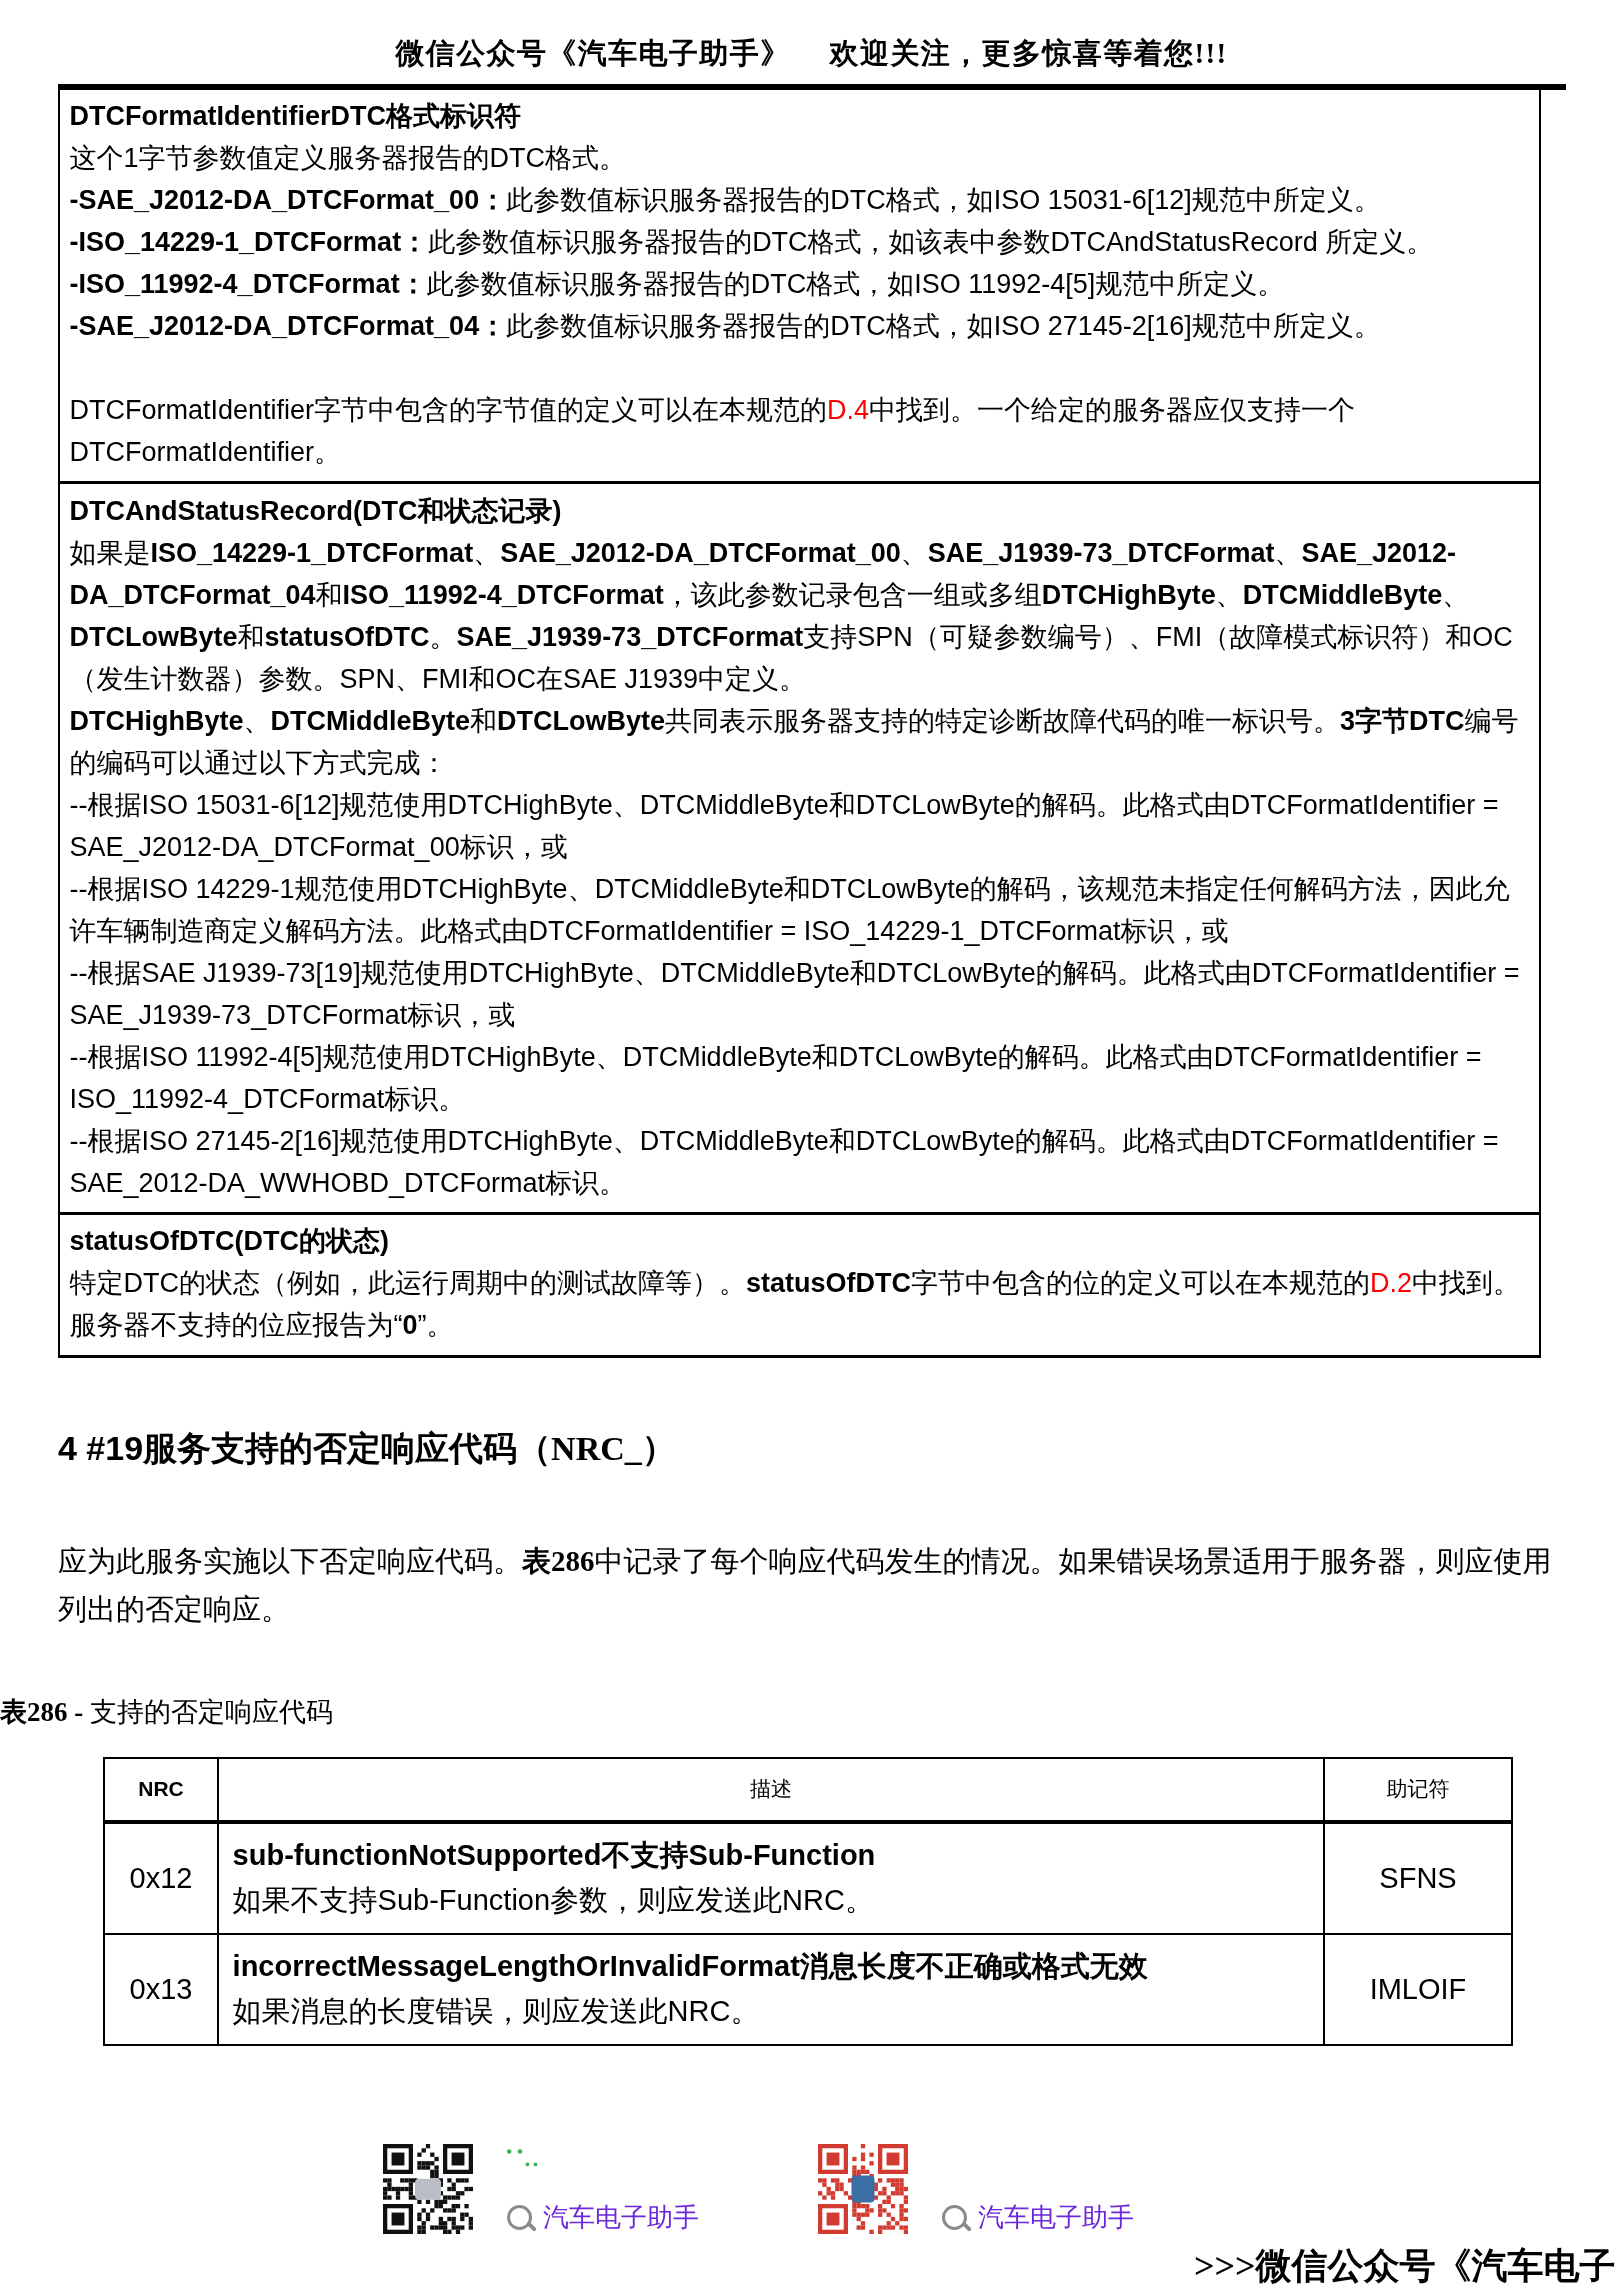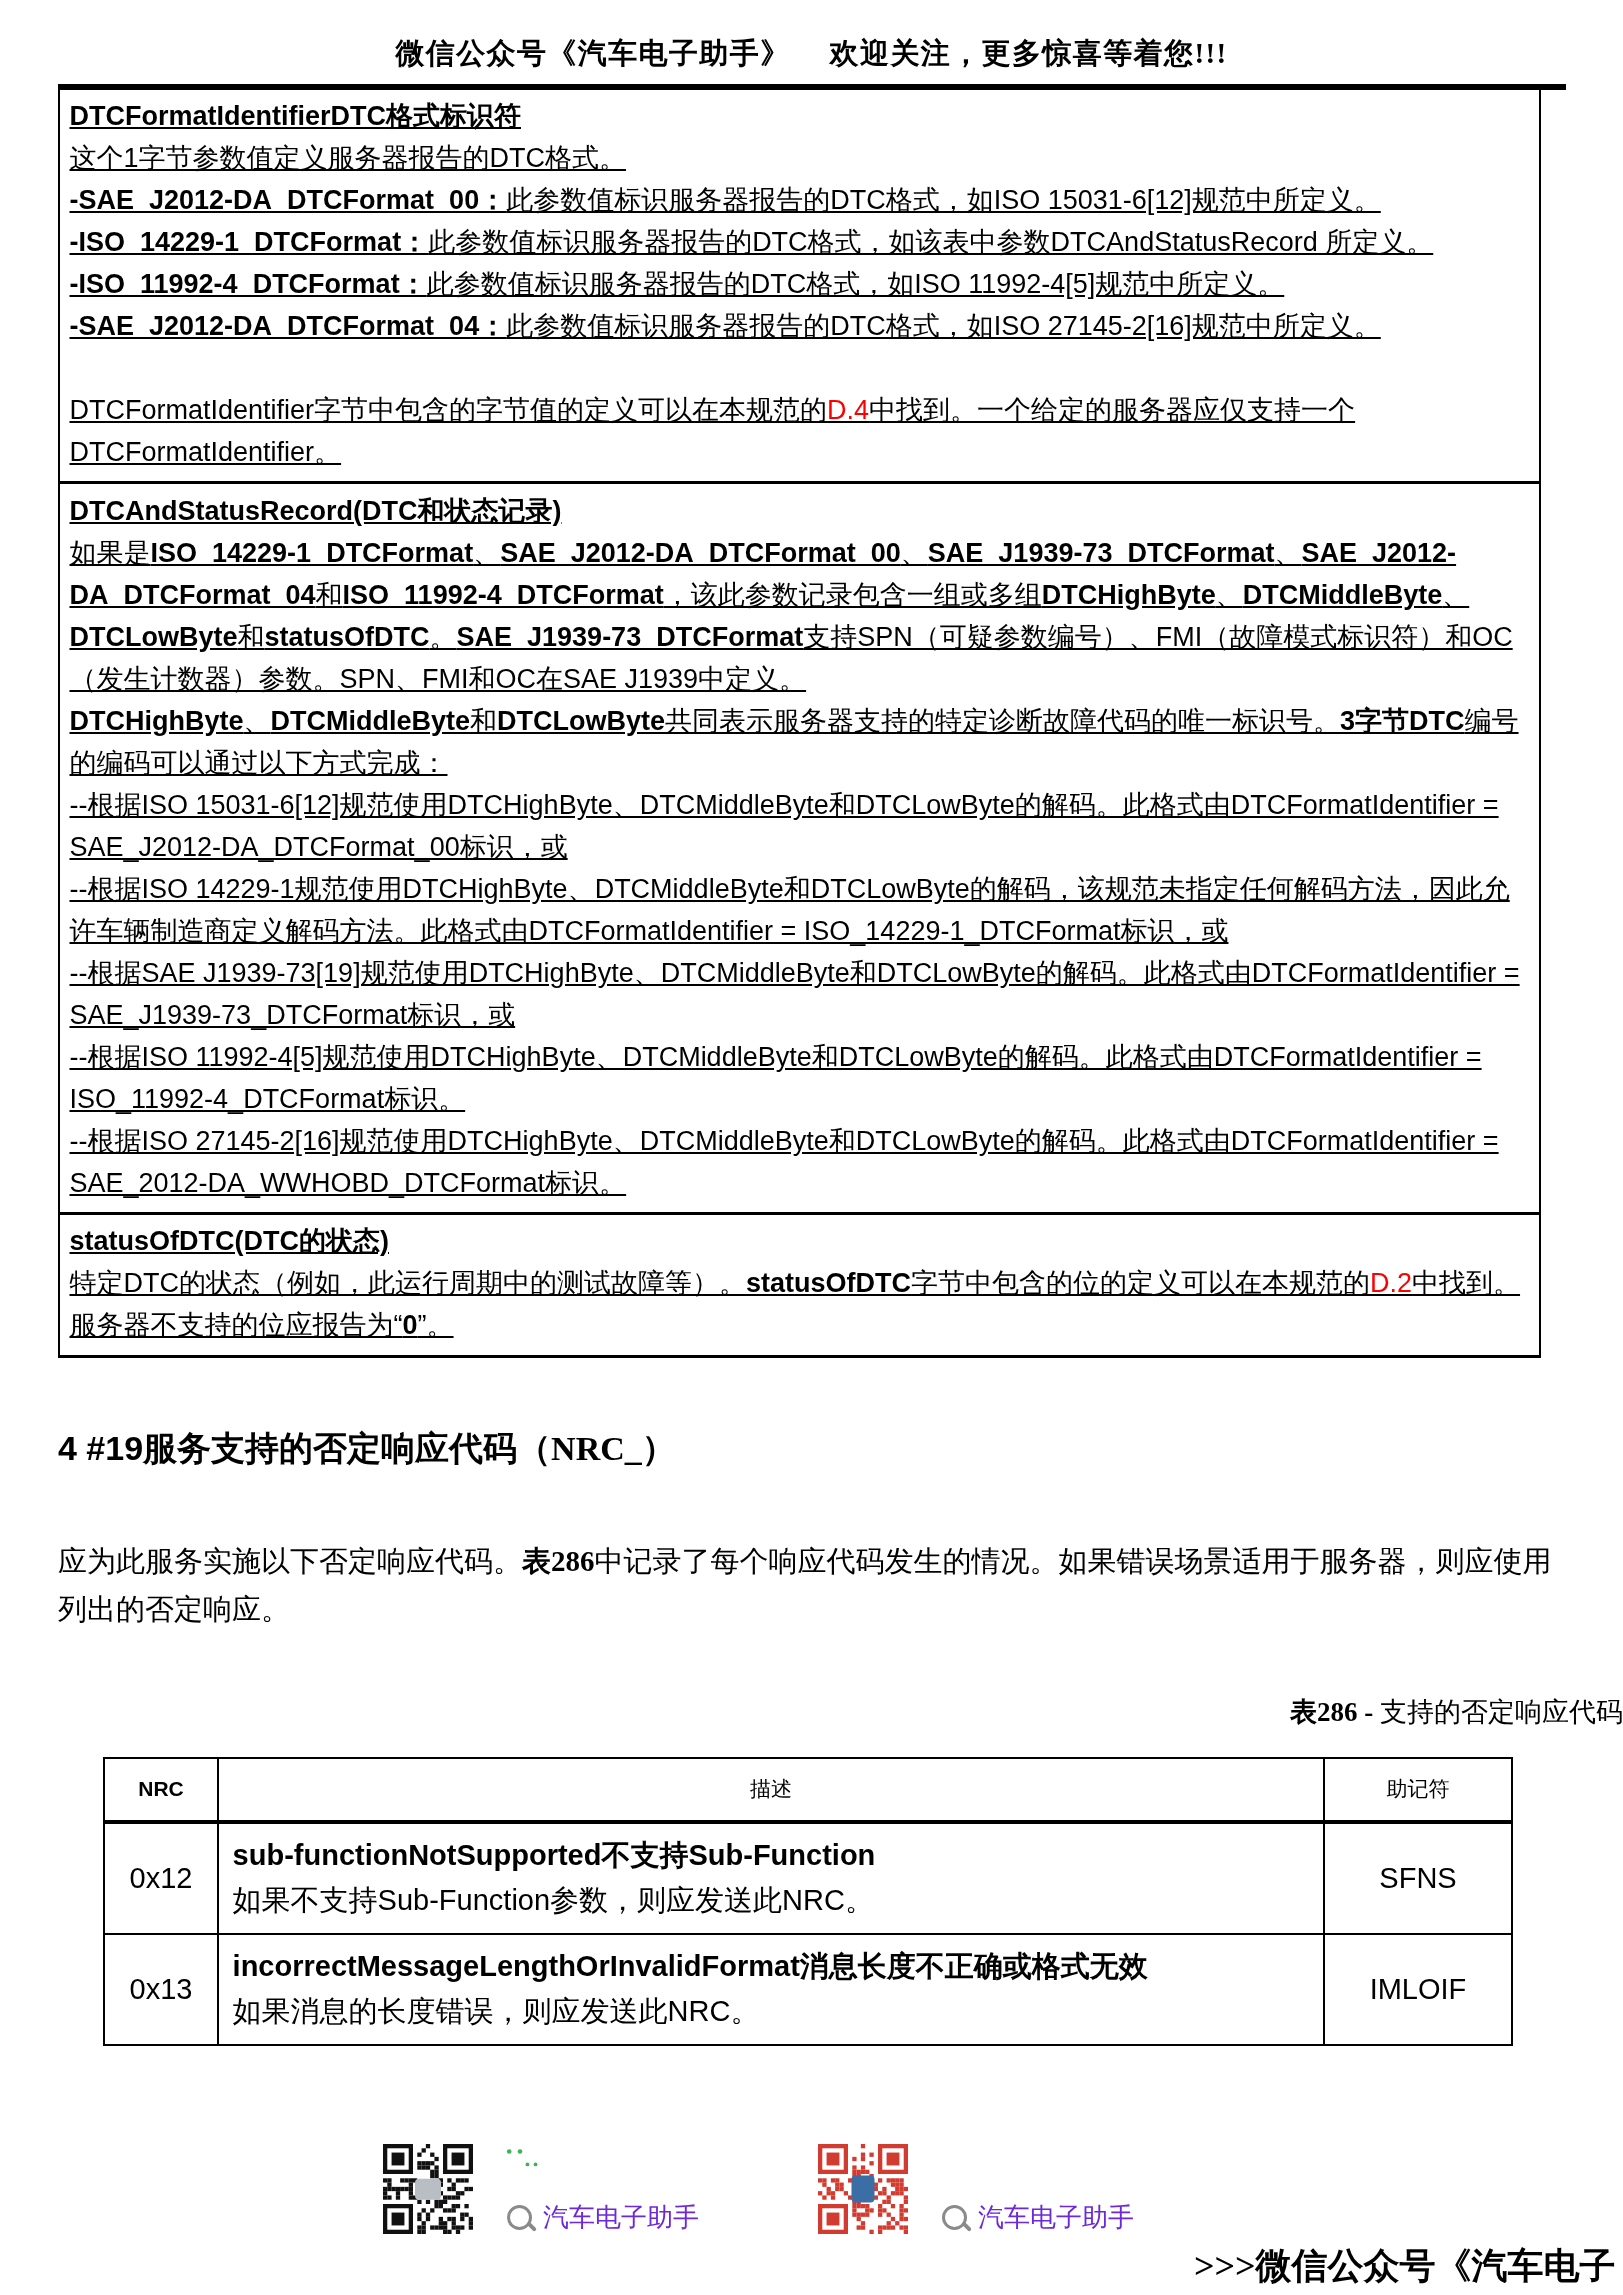--- a/index.html
+++ b/index.html
@@ -12,28 +12,28 @@
   .sf{font-family:"Liberation Serif",serif;}
 
   
   .header{padding-top:34px;text-align:center;font-family:"Liberation Serif",serif;
           font-weight:bold;font-size:29px;letter-spacing:1.4px;}
   .rule{height:6.1px;background:#000;margin:9.5px 0 0 58px;width:1508px;}
 
   
   .spec{margin-left:58px;width:1483px;border-left:2.7px solid #000;border-right:2.7px solid #000;
         font-size:27px;line-height:42px;box-sizing:border-box;}
-  .spec-row{border-bottom:3.4px solid #000;padding:5.5px 11px 8.2px 9.5px;text-decoration:underline;}
+  .spec-row{border-bottom:3.4px solid #000;padding:5.5px 11px 8.2px 9.5px;}
   .spacer-line{height:42px;}
 
   
   .section-heading{margin:68px 0 0 58px;font-size:34px;font-weight:bold;}
   .section-para{margin:65px 58px 0 58px;font-size:29px;line-height:48px;
                 font-family:"Liberation Serif",serif;}
-  .caption{margin-top:61px;text-align:right;font-size:27px;font-family:"Liberation Serif",serif;}
+  .caption{margin-top:61px;text-align:left;font-size:27px;font-family:"Liberation Serif",serif;}
 
   
   table.nrc{margin:27px 0 0 103px;border-collapse:collapse;border:2.7px solid #000;table-layout:fixed;}
   .nrc th,.nrc td{border:2px solid #000;}
   .nrc th{height:59px;font-size:21px;font-weight:normal;font-family:"Liberation Serif",serif;}
   .nrc th.nrc-h{font-family:"Liberation Sans",sans-serif;font-weight:bold;}
   .nrc thead th{border-bottom:4.1px solid #000;}
   .nrc td.code,.nrc td.mn{text-align:center;font-size:29px;}
   .nrc td.desc{padding:9.5px 8.2px 9.5px 13.6px;font-size:29px;line-height:45px;vertical-align:middle;}
   .desc-title{font-weight:bold;}

